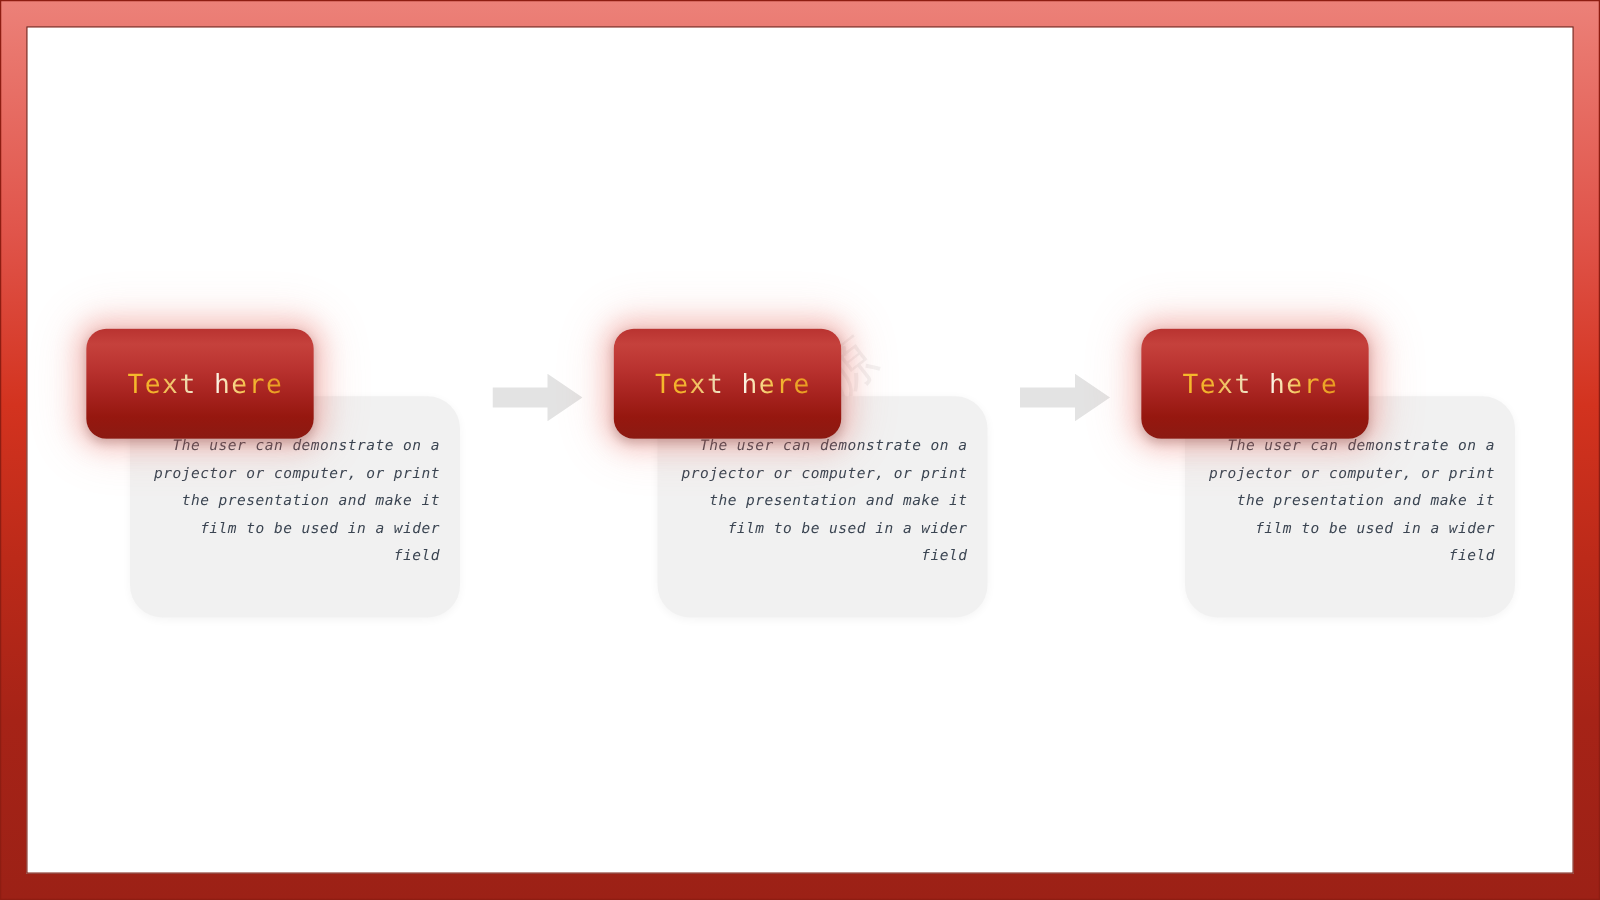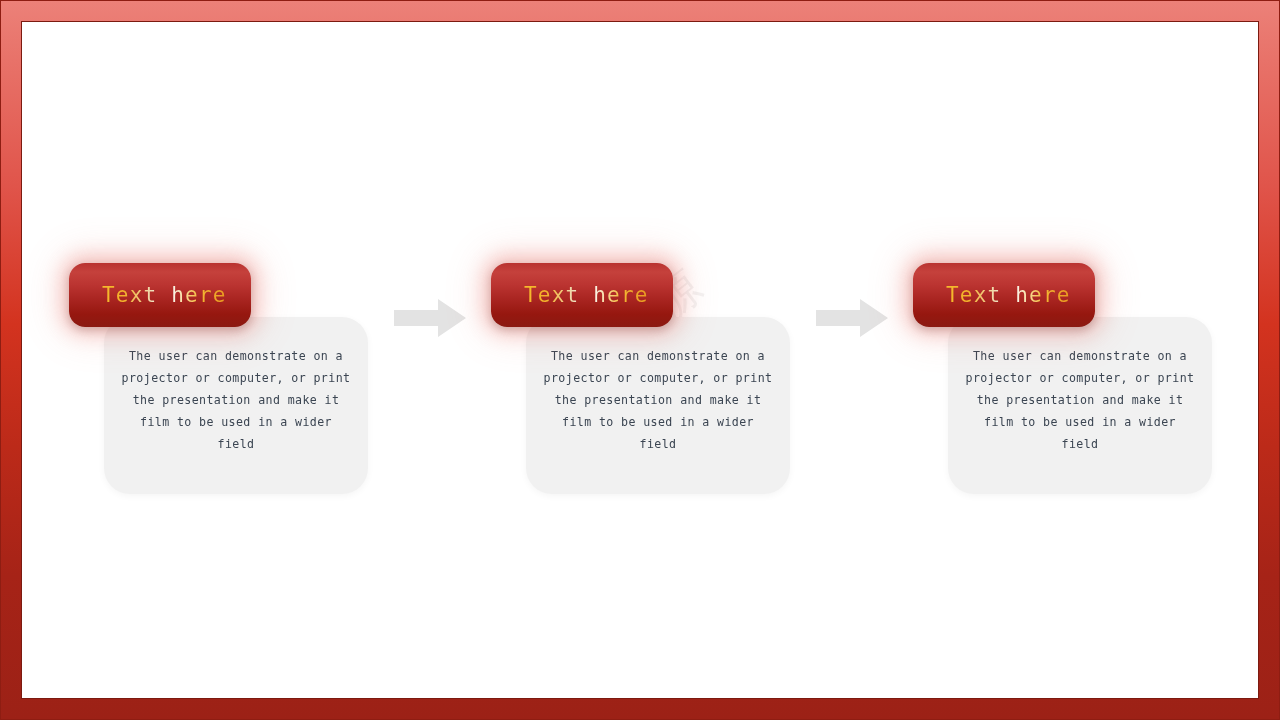--- a/index.html
+++ b/index.html
@@ -73,33 +73,34 @@
     height: 177px;
     border-radius: 26px;
     background: #f1f1f1;
     box-shadow: 0 2px 7px rgba(0,0,0,0.045);
   }
   .step-card-text {
     position: absolute;
     left: 16px;
     right: 16px;
     top: 28px;
-    text-align: center;
+    text-align: right;
     font-family: "DejaVu Sans Mono", monospace;
     font-size: 11.6px;
     line-height: 22px;
     letter-spacing: 0.4px;
     color: #3b4552;
+    font-style: italic;
   }
 
   
   .step-button {
     position: absolute;
     width: 182px;
-    height: 64px;
+    height: 88px;
     border-radius: 16px;
     background: linear-gradient(to bottom,
                   #b93330 0%,
                   #c5413c 14%,
                   #bb3431 34%,
                   #a82420 58%,
                   #96170f 80%,
                   #8b1a12 100%);
     box-shadow: 0 0 18px 7px rgba(230, 96, 85, 0.30),
                 0 0 34px 14px rgba(235, 130, 120, 0.16),

